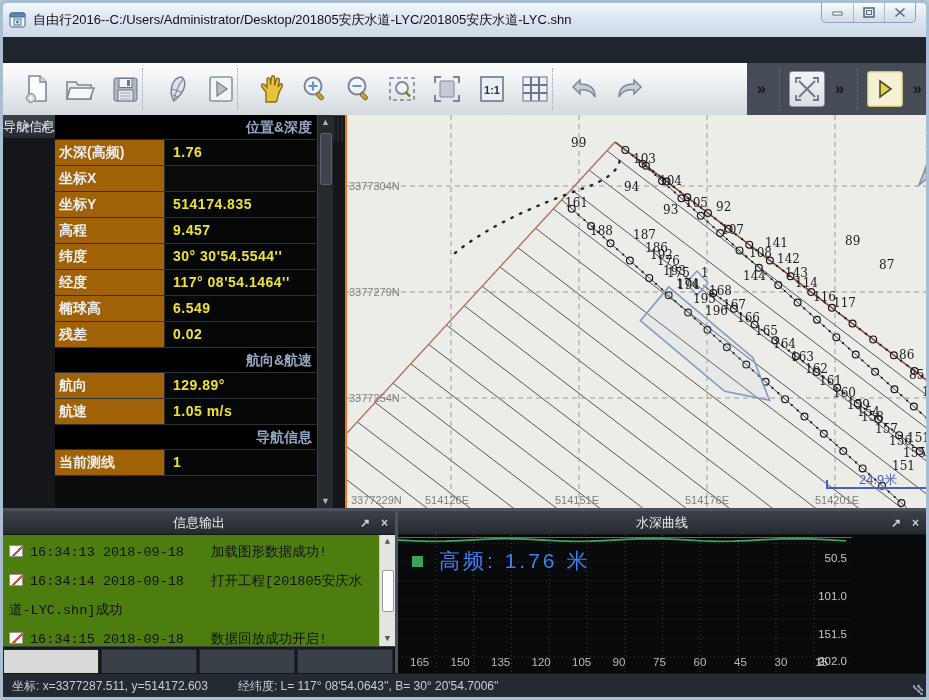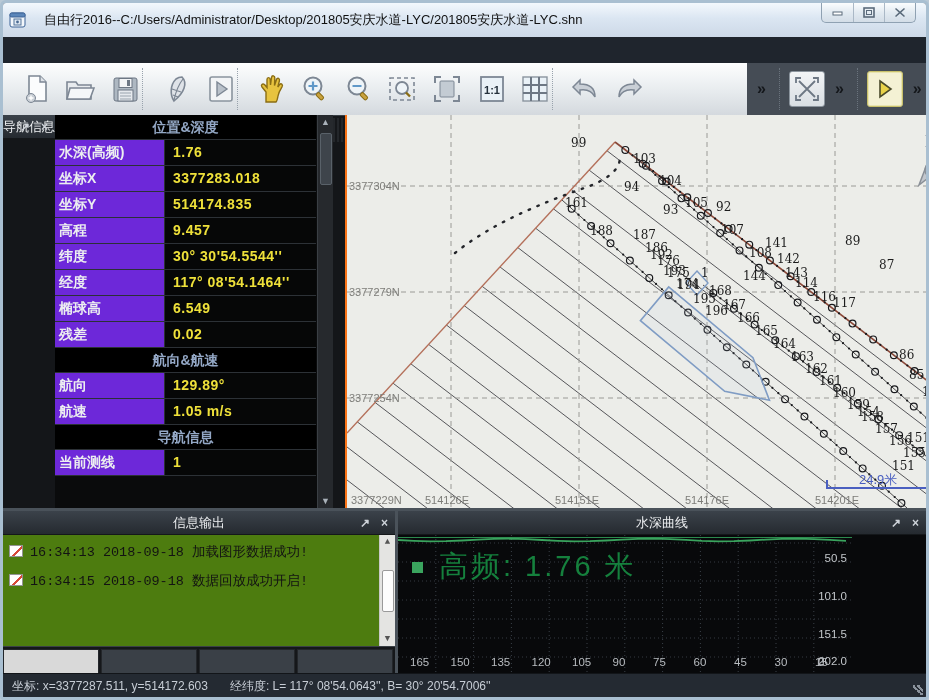--- a/index.html
+++ b/index.html
@@ -1,20 +1,20 @@
 <!DOCTYPE html>
 <html><head>
 <meta charset="utf-8">
 <style>
   *{box-sizing:border-box;margin:0;padding:0}
   body{width:929px;height:700px;font-family:"Liberation Sans",sans-serif;background:#b9c9d6;overflow:hidden}
   .window{position:relative;width:929px;height:700px;border:3px solid #a9bfd1;border-radius:6px 6px 4px 4px;display:flex;flex-direction:column;overflow:hidden;background:#3c434b}
 
   
-  .titlebar{height:30px;background:linear-gradient(#f3f8fd,#dbe6f2 45%,#cdd9e7);display:flex;align-items:center;padding:17px 6px;gap:18px;flex:none}
+  .titlebar{height:30px;background:linear-gradient(#f3f8fd,#dbe6f2 45%,#cdd9e7);display:flex;align-items:center;padding:17px 6px;gap:7px;flex:none}
   .app-icon{width:17px;height:16px;flex:none}
   .title-text{font-size:13px;color:#111;white-space:nowrap;overflow:hidden}
   .win-controls{position:absolute;top:0;right:10px;display:flex;border:1px solid #8fa1b2;border-top:none;border-radius:0 0 5px 5px;overflow:hidden;background:linear-gradient(#fbfdfe,#e2eaf1 50%,#d3dde7);z-index:5}
   .win-btn{width:31px;height:19px;display:flex;align-items:center;justify-content:center;border-left:1px solid #aab8c6}
   .win-btn:first-child{border-left:none}
 
   
   .menubar{height:26px;background:#1f252d;display:flex;align-items:center;color:#e8ebef;font-size:13px;flex:none;padding-left:4px}
   .menu-item{padding:0 11px;height:100%;display:flex;align-items:center;white-space:nowrap}
 
@@ -29,55 +29,55 @@
   .tb-boxbtn.hl{background:#f4f1d4;border:1px solid #c8c06a;box-shadow:0 0 0 1px #e8e4b0 inset}
   .tb-dark .tb-sep{border-left:1px dotted #6a737d}
 
   
   .main{height:393px;display:flex;flex:none}
   .nav-panel{width:344px;flex:none;background:#141619;border-right:2px solid #f97316;display:flex;flex-direction:row}
   .panel-title{height:24px;flex:none;background:linear-gradient(#3b424a,#252a30);color:#edeff1;font-size:13px;display:flex;align-items:center;justify-content:center;position:relative;border-bottom:1px solid #14171a}
   .pt-icons{position:absolute;right:7px;top:0;bottom:0;display:flex;align-items:center;gap:11px;color:#ced3d9;font-size:12px;font-weight:bold}
   .nav-table{flex:1;overflow:hidden;position:relative;padding-right:17px;background:#0a0b0c}
   .nav-row{display:flex;height:26px;border-bottom:1px solid #2c3136;font-size:14px;font-weight:bold;align-items:stretch}
-  .nav-label{width:110px;flex:none;color:#eceef0;padding:4px 4px 0;border-right:1px solid #2c3136;background:#6d28d9}
+  .nav-label{width:110px;flex:none;color:#eceef0;padding:4px 4px 0;border-right:1px solid #2c3136;background:#a16207}
   .nav-value{flex:1;color:#efe13a;padding:4px 8px 0;background:#060707;letter-spacing:.5px}
-  .nav-row.hdr{height:25px;justify-content:center;background:#000}
+  .nav-row.hdr{height:25px;justify-content:flex-end;background:#000}
   .nav-row.hdr .nav-label{width:auto;border:none;background:transparent;color:#94a8c6;font-weight:bold;padding-top:4px}
   .vscroll{position:absolute;right:0;top:0;bottom:0;width:16px;background:#26292d;border-left:1px solid #3a3f44;display:flex;flex-direction:column;align-items:center;justify-content:space-between;padding:2px 0}
   .vscroll .arr{color:#aab2ba;font-size:9px;line-height:10px}
   .vscroll .thumb{width:12px;background:#3e444b;border:1px solid #596169;border-radius:2px;flex:none}
   .nav-thumb{height:52px;margin-top:2px}
   .tab-row{height:27px;flex:none;display:flex;background:#15171a;border-top:1px solid #3a4046;padding-top:2px}
   .tab{display:flex;align-items:center;justify-content:center;font-size:13px;background:#3a4047;color:#e9ebee;border:1px solid #23262a;border-bottom:none;margin-right:2px}
   .tab.active{background:#d9d9d9;color:#000;font-weight:bold}
   .nav-tabs .tab{flex:1}
   .map-panel{flex:1;background:#ecede9;position:relative}
   .map-panel svg{display:block}
 
   
   .splitter{height:3px;background:#4a525a;flex:none}
   .bottom{height:162px;display:flex;flex:none}
   .log-panel{width:395px;flex:none;display:flex;flex-direction:column;background:#4d7c0f;border-right:3px solid #4a525a}
   .log-body{flex:1;position:relative;overflow:hidden;padding:3px 22px 0 6px;font-family:"Liberation Mono",monospace;font-size:13.5px;color:#131313;line-height:29px}
   .note-icon{display:inline-block;width:14px;height:12px;border:1px solid #949494;background:linear-gradient(135deg,#ffffff 52%,#d84a3a 52%,#d84a3a 68%,#ffffff 68%);vertical-align:-1px;margin-right:7px}
-  .log-time{margin-right:8px}
+  .log-time{margin-right:27px}
   .log-tabs .tab{width:96px;flex:none}
   .log-body .vscroll{background:#e4e4e2;border-left:1px solid #c8c8c6}
   .log-body .vscroll .arr{color:#555}
   .log-body .vscroll .thumb{background:#fdfdfd;border:1px solid #9a9a9a;height:42px}
 
   .depth-panel{flex:1;background:#08090b;display:flex;flex-direction:column}
   .depth-body{flex:1;position:relative;overflow:hidden}
   .legend{position:absolute;left:14px;top:12px;display:flex;align-items:center;gap:16px;z-index:2}
   .legend-swatch{width:11px;height:11px;background:#3aa45e;flex:none}
-  .legend-text{font-size:29px;color:#15803d;letter-spacing:3px;white-space:nowrap}
+  .legend-text{font-size:21px;color:#3b82f6;letter-spacing:3px;white-space:nowrap}
 
   
-  .statusbar{height:25px;flex:none;background:#242a32;border-top:1px solid #121519;color:#c7cdd5;font-size:12px;display:flex;align-items:center;padding:0 9px;gap:22px;position:relative}
+  .statusbar{height:25px;flex:none;background:#242a32;border-top:1px solid #121519;color:#c7cdd5;font-size:12px;display:flex;align-items:center;padding:0 9px;gap:30px;position:relative}
   .grip{position:absolute;right:3px;bottom:3px;width:10px;height:10px;background:
     linear-gradient(45deg,transparent 40%,#8a929c 40%,#8a929c 55%,transparent 55%),
     linear-gradient(45deg,transparent 65%,#8a929c 65%,#8a929c 80%,transparent 80%)}
   .icon-svg{display:block}
 </style>
 </head>
 <body>
 
 <div class="window">
 
@@ -252,21 +252,20 @@
         <div class="nav-row hdr">
               <div class="nav-label">位置&amp;深度</div>
 
             </div>
             <div class="nav-row">
               <div class="nav-label">水深(高频)</div>
               <div class="nav-value">1.76</div>
             </div>
             <div class="nav-row">
               <div class="nav-label">坐标X</div>
-              <div class="nav-value">3377283.018</div>
             </div>
             <div class="nav-row">
               <div class="nav-label">坐标Y</div>
               <div class="nav-value">514174.835</div>
             </div>
             <div class="nav-row">
               <div class="nav-label">高程</div>
               <div class="nav-value">9.457</div>
             </div>
             <div class="nav-row">
@@ -675,20 +674,21 @@
         <span>信息输出</span>
         <span class="pt-icons">
           <span>↗</span>
           <span>×</span>
         </span>
       </div>
       <div class="log-body">
         <div>
 
         <div class="log-entry"><span class="note-icon"></span><span class="log-time">16:34:13 2018-09-18</span><span class="log-text">加载图形数据成功!</span></div>
+            <div class="log-entry"><span class="note-icon"></span><span class="log-time">16:34:14 2018-09-18</span><span class="log-text">打开工程[201805安庆水道-LYC.shn]成功</span></div>
             <div class="log-entry"><span class="note-icon"></span><span class="log-time">16:34:15 2018-09-18</span><span class="log-text">数据回放成功开启!</span></div>
           </div>
         <div class="vscroll">
           <span class="arr">▲</span>
           <span class="thumb"></span>
           <span class="arr">▼</span>
         </div>
       </div>
       <div class="tab-row log-tabs">
 

